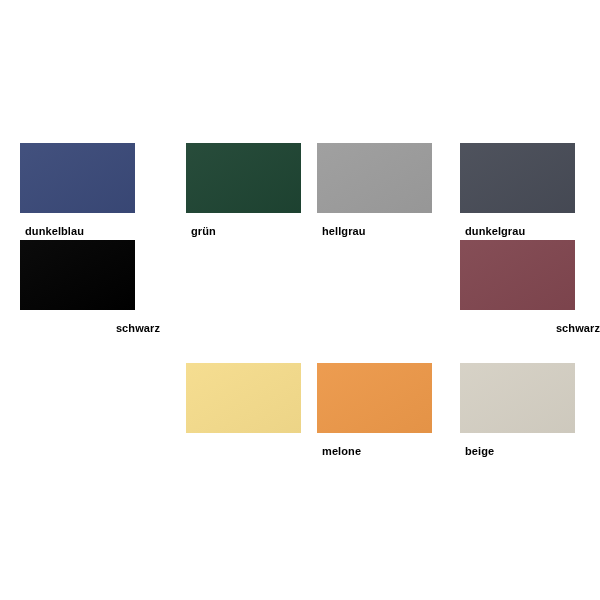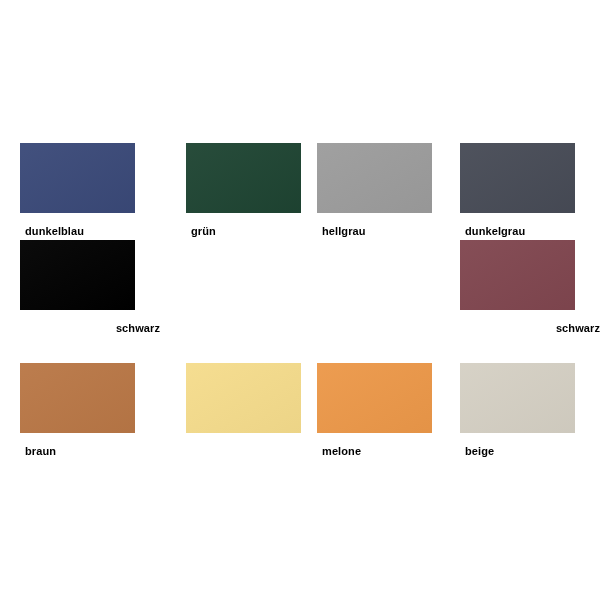--- a/index.html
+++ b/index.html
@@ -100,24 +100,20 @@
       <div class="swatch-label">dunkelgrau</div>
     </div>
     <div class="swatch-cell col-0 row-1">
       <div class="swatch-chip" style="background-color: rgb(0, 0, 0);"></div>
       <div class="swatch-label">schwarz</div>
     </div>
     <div class="swatch-cell col-3 row-1">
       <div class="swatch-chip" style="background-color: rgb(128, 70, 79);"></div>
       <div class="swatch-label">schwarz</div>
     </div>
-    <div class="swatch-cell col-0 row-2">
-      <div class="swatch-chip" style="background-color: rgb(185, 119, 70);"></div>
-      <div class="swatch-label">braun</div>
-    </div>
     <div class="swatch-cell col-1 row-2">
       <div class="swatch-chip" style="background-color: rgb(245, 220, 140);"></div>
     </div>
     <div class="swatch-cell col-2 row-2">
       <div class="swatch-chip" style="background-color: rgb(236, 152, 73);"></div>
       <div class="swatch-label">melone</div>
     </div>
     <div class="swatch-cell col-3 row-2">
       <div class="swatch-chip" style="background-color: rgb(213, 208, 196);"></div>
       <div class="swatch-label">beige</div>

